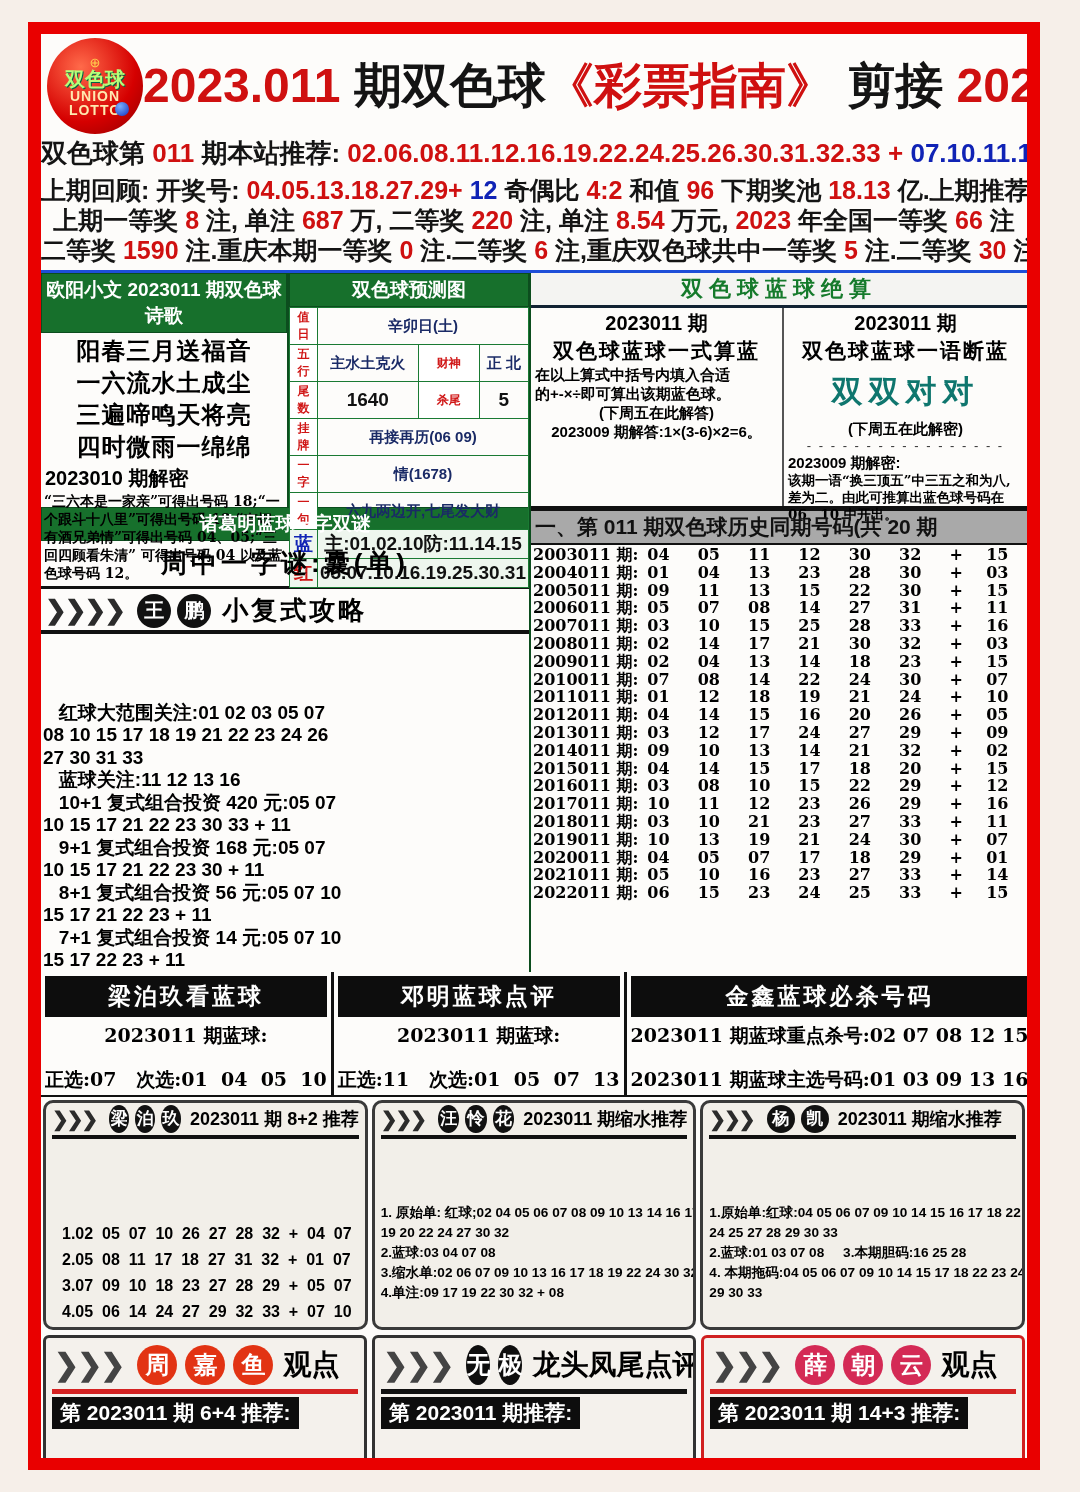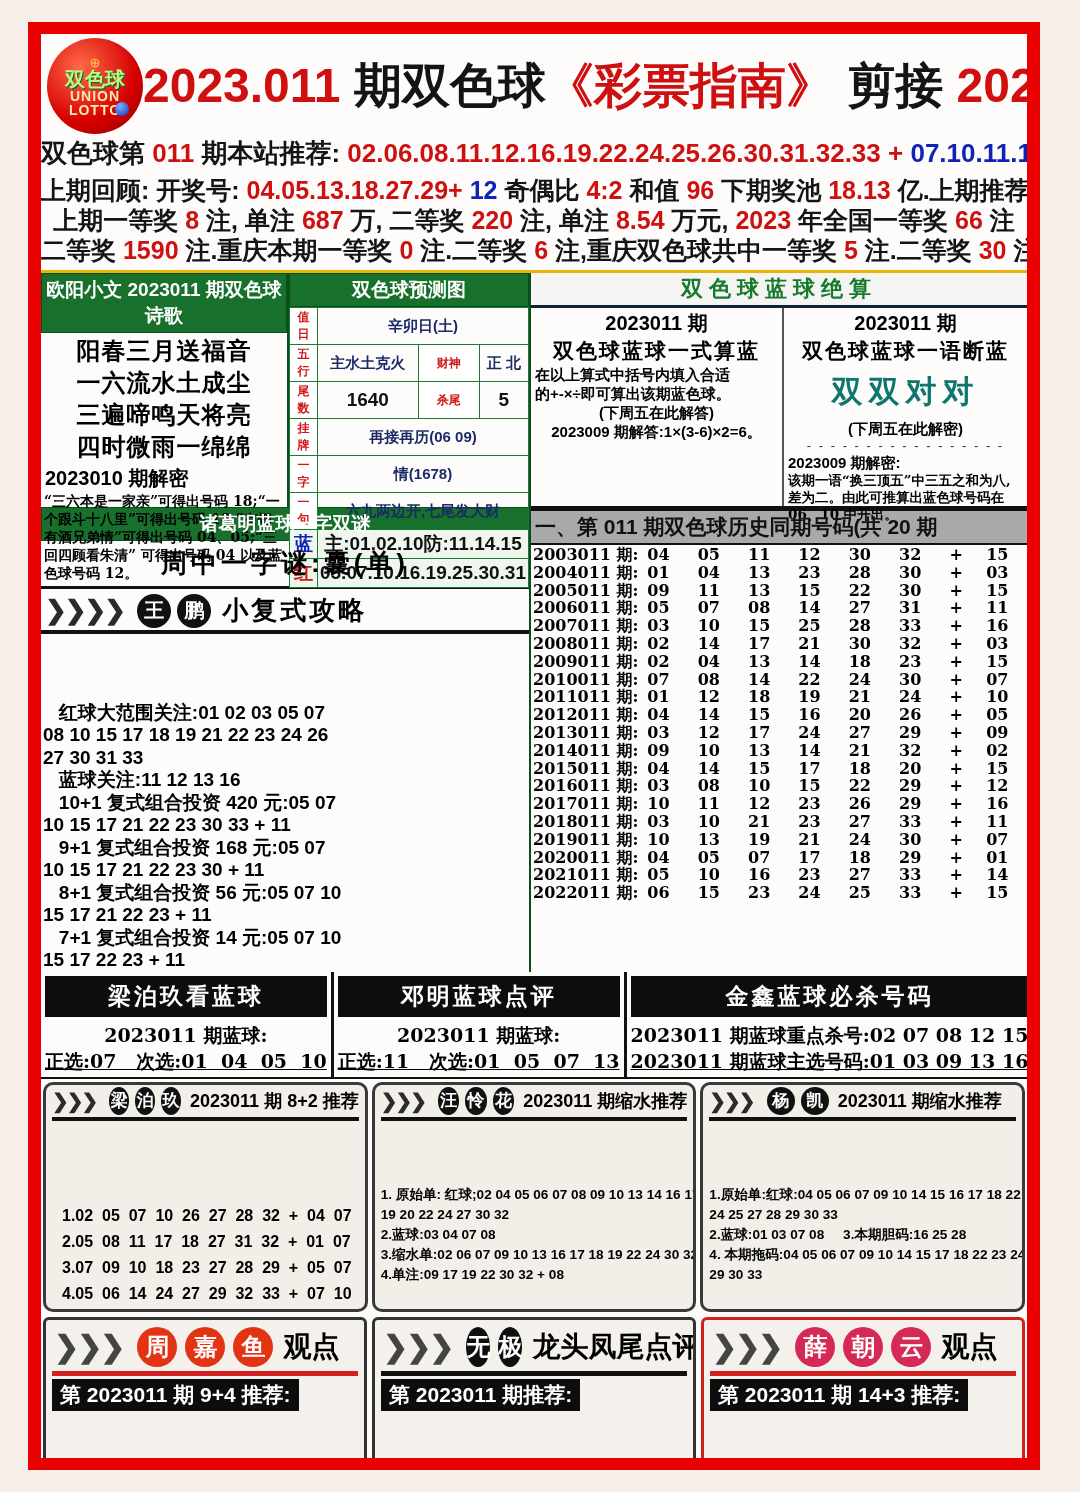--- a/index.html
+++ b/index.html
@@ -13,21 +13,21 @@
   .logo{width:96px;height:96px;border-radius:50%;background:radial-gradient(circle at 35% 30%,#ff6a4a,#d50000 60%,#8f0000);color:#fff;display:flex;flex-direction:column;align-items:center;justify-content:center;line-height:1;flex:0 0 auto;position:relative;}
   .logo .l1{color:#b7ff7a;font-weight:bold;font-size:20px;text-shadow:1px 1px 0 #064;}
   .logo .l2,.logo .l3{font-size:14px;font-weight:bold;letter-spacing:1px;color:#ffe9b0;}
   .logo .lant{font-size:13px;color:#ffd34d;}
   .logo .bluedot{position:absolute;right:14px;bottom:18px;width:14px;height:14px;border-radius:50%;background:radial-gradient(circle at 35% 30%,#7ab0ff,#1030c0);}
   .title{flex:1;text-align:center;font-size:48px;font-weight:bold;letter-spacing:0px;white-space:nowrap;}
   .rec{text-align:center;font-size:26px;font-weight:bold;margin-top:2px;white-space:nowrap;}
   .review{text-align:center;font-size:25px;font-weight:bold;line-height:30px;margin-top:4px;white-space:nowrap;}
 
   
-  .main{display:flex;margin-top:5px;border-top:3px solid #eab308;}
+  .main{display:flex;margin-top:5px;border-top:3px solid #1d4ed8;}
   .left-wrap{width:488px;flex:0 0 auto;border-right:2px solid #0c4d1e;}
   .right-col{flex:1;min-width:0;}
   .toprow{display:flex;height:234px;}
   .poem-col{width:246px;border-right:2px solid #0c4d1e;}
   .pred-col{flex:1;min-width:0;}
   .ghead{background:#17702c;color:#fff;font-size:19px;font-weight:bold;text-align:center;padding:3px 0;border:1px solid #0c4d1e;}
   .poem-lines{padding:2px 0;text-align:center;}
   .poem-line{font-size:24px;font-weight:bold;line-height:32px;letter-spacing:1px;}
   .dec-title{font-size:20px;font-weight:bold;padding-left:4px;}
   .dec-text{font-family:"DejaVu Serif",serif;font-size:14px;line-height:18px;padding:0 3px;font-weight:bold;}
@@ -66,21 +66,21 @@
   .circ{display:inline-flex;align-items:center;justify-content:center;width:34px;height:34px;border-radius:50%;background:#111;color:#fff;font-size:20px;font-weight:bold;margin:0 3px;}
   .wang-title{font-size:26px;font-weight:bold;letter-spacing:3px;margin-left:8px;}
   .wang-lines{white-space:pre;font-size:19px;font-weight:bold;line-height:22.5px;padding-left:2px;}
 
   
   .experts{display:flex;border-bottom:2px solid #111;}
   .exp-col{flex:1;padding:4px 4px 2px 4px;}
   .exp-col.mid{border-left:3px solid #111;border-right:3px solid #111;}
   .exp-head{background:#0d0d0d;color:#fff;font-size:23px;font-weight:bold;text-align:center;letter-spacing:3px;padding:5px 0;}
   .exp-l1{text-align:center;font-size:19px;font-weight:bold;margin-top:6px;font-family:"DejaVu Serif",serif;}
-  .exp-l2{text-align:center;font-size:19px;font-weight:bold;margin-top:0;font-family:"DejaVu Serif",serif;white-space:pre;text-decoration:underline;}
+  .exp-l2{text-align:center;font-size:19px;font-weight:bold;margin-top:18px;font-family:"DejaVu Serif",serif;white-space:pre;}
 
   
   .midboxes{display:flex;gap:4px;padding:3px 2px;}
   .mbox{flex:1;border:3px solid #3a3a3a;border-radius:10px;background:#f2efe9;padding:2px 6px;min-width:0;overflow:hidden;}
   .mbox-head{display:flex;align-items:center;border-bottom:4px solid #111;padding-bottom:2px;}
   .mbox-head .arrows{font-size:20px;}
   .mbox-head .circ{width:28px;height:28px;font-size:17px;}
   .mbox-title{font-size:18px;font-weight:bold;margin-left:6px;white-space:nowrap;}
   .mbox-lines{white-space:pre;font-weight:bold;margin-top:4px;}
   .mbox-lines.sp{font-size:16px;line-height:26px;padding-left:10px;}
@@ -527,21 +527,21 @@
   <div class="botboxes">
     <div class="bbox">
       <div class="bbox-head">
         <span class="arrows">❯❯❯</span>
         <span class="bcirc red">周</span>
         <span class="bcirc red">嘉</span>
         <span class="bcirc red">鱼</span>
         <span class="bbox-suffix">观点</span>
       </div>
       <div class="bbox-rule red"></div>
-      <span class="bbox-label">第 2023011 期 9+4 推荐:</span>
+      <span class="bbox-label">第 2023011 期 6+4 推荐:</span>
       <div class="bbox-lines">
         
       </div>
     </div>
     <div class="bbox">
       <div class="bbox-head">
         <span class="arrows">❯❯❯</span>
         <span class="bcirc black">无</span>
         <span class="bcirc black">极</span>
         <span class="bbox-suffix">龙头凤尾点评</span>

